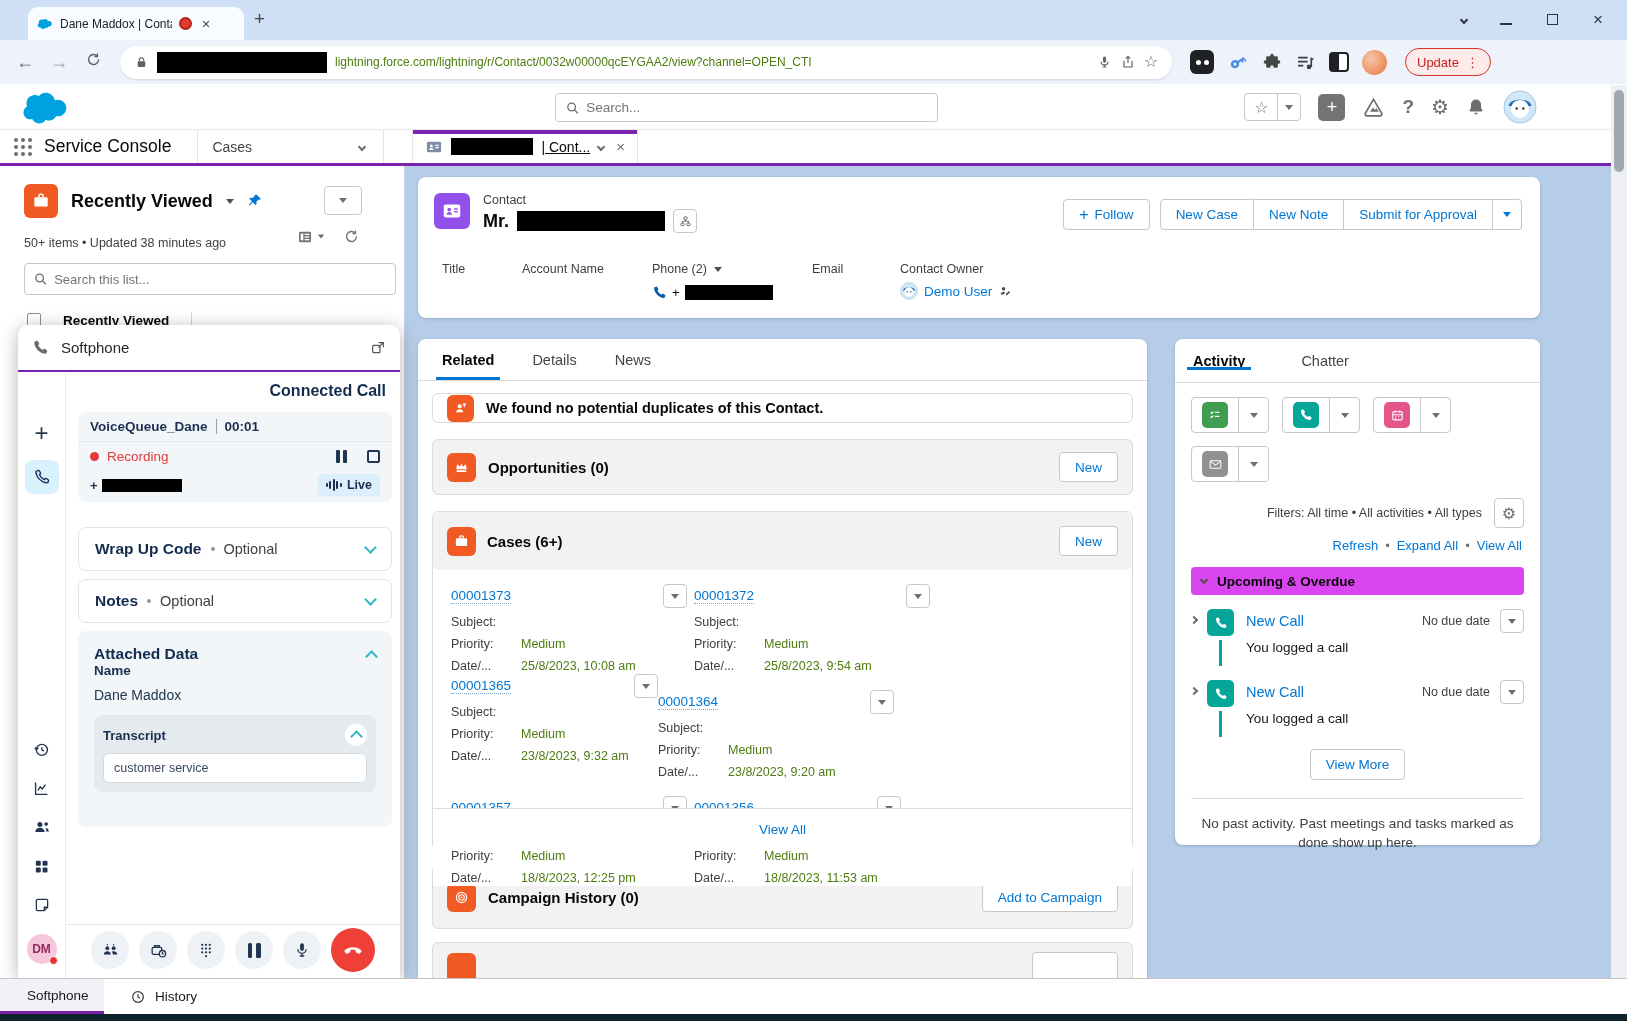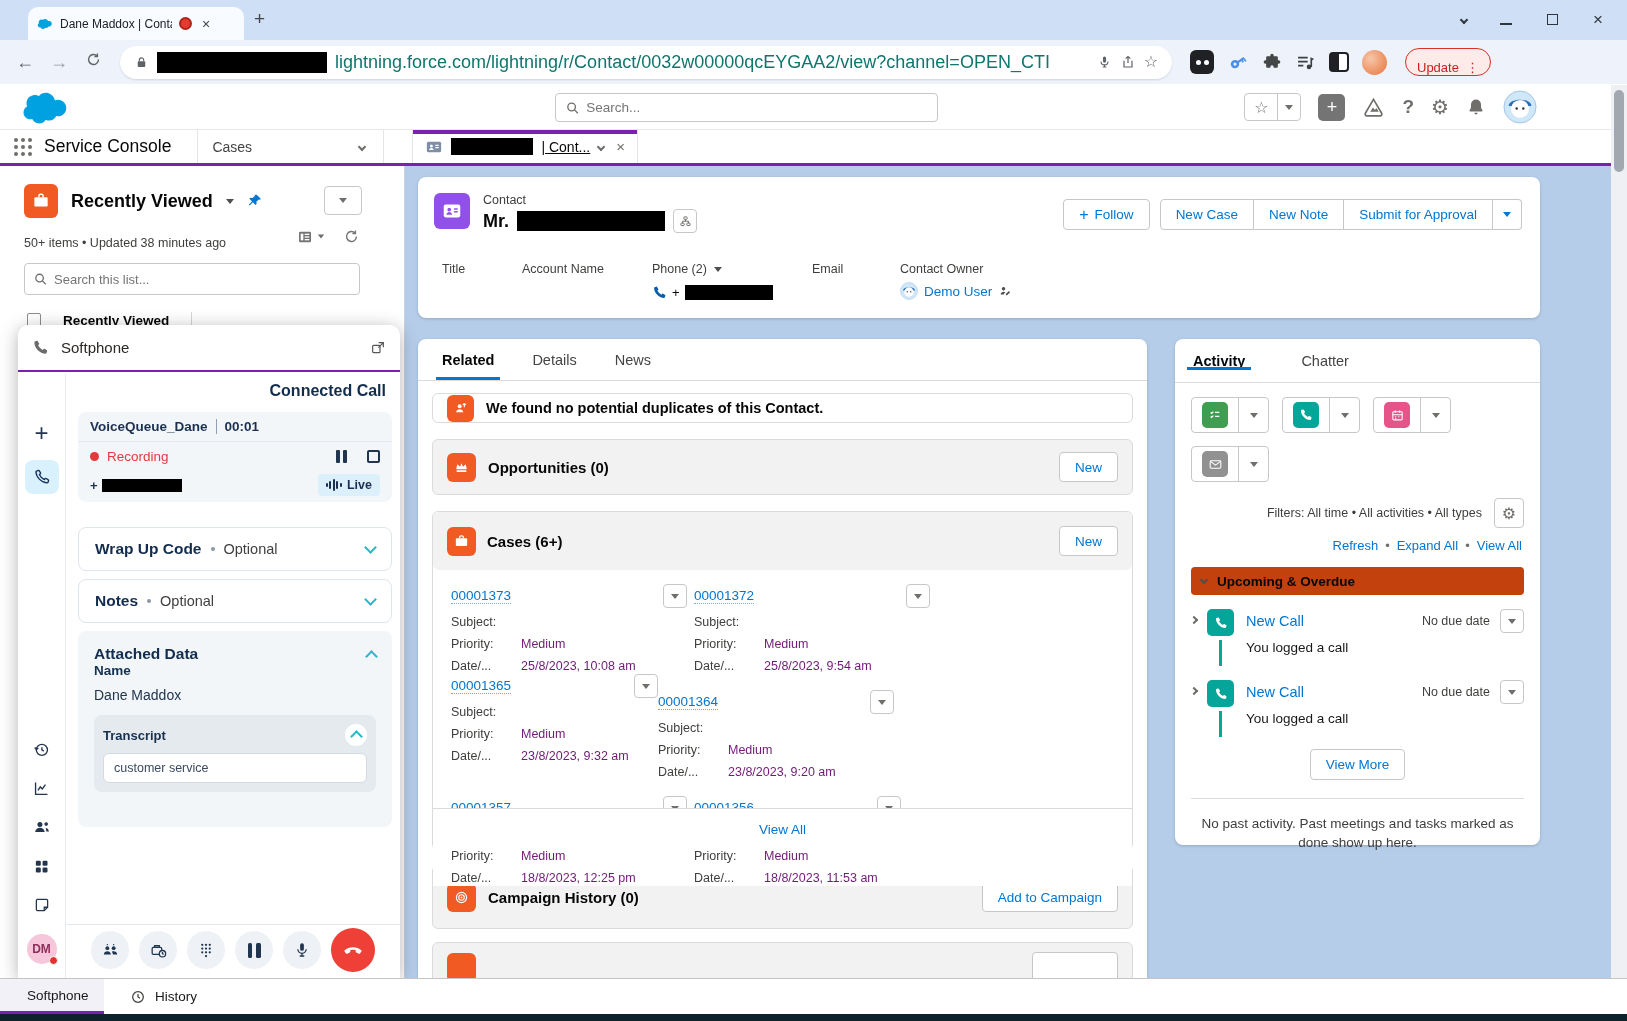--- a/index.html
+++ b/index.html
@@ -18,23 +18,23 @@
 
 .tabstrip{left:0;top:0;width:1627px;height:40px;background:#cfe0f6}
 .btab{left:28px;top:7px;width:216px;height:33px;background:#f8fbff;border-radius:10px 10px 0 0;display:flex;align-items:center;padding:0 8px;gap:7px}
 .btab-title{font-size:12px;color:#202124;white-space:nowrap;overflow:hidden;max-width:112px}
 .recdot{width:13px;height:13px;border-radius:50%;background:#e33b2e;border:2px solid #b02318;flex:0 0 auto}
 .tabx{font-size:14px;color:#444;padding:0 3px}
 .winbtn{width:14px;text-align:center;color:#30363d}
 .toolbar{left:0;top:40px;width:1627px;height:44px;background:#edf2fb;display:flex;align-items:center;padding:0 10px;gap:4px}
 .navg{font-size:18px;color:#5f6368;width:30px;text-align:center}
 .omni{position:relative;height:33px;background:#fff;border-radius:17px;width:1052px;margin-left:8px;display:flex;align-items:center;padding:0 14px;gap:8px;box-shadow:0 1px 2px rgba(0,0,0,.12)}
-.url{font-size:18px;color:#0f766e;white-space:nowrap;overflow:hidden;flex:1}
+.url{font-size:12px;color:#4d7c0f;white-space:nowrap;overflow:hidden;flex:1}
 .extrow{display:flex;align-items:center;gap:13px;margin-left:14px}
-.updatepill{height:28px;border:1.5px solid #d93025;border-radius:15px;background:#fcebe9;color:#c5221f;font-size:13px;display:flex;align-items:flex-end;gap:7px;padding:0 11px;margin-left:14px}
+.updatepill{height:28px;border:1.5px solid #d93025;border-radius:15px;background:#fcebe9;color:#c5221f;font-size:13px;display:flex;align-items:center;gap:7px;padding:0 11px;margin-left:14px}
 
 .sfheader{left:0;top:84px;width:1627px;height:46px;background:#fff;border-bottom:1px solid #e6eaf0}
 .gsearch{position:absolute;left:555px;top:9px;width:383px;height:29px;border:1px solid #c9c7c5;border-radius:4px;background:#fff;display:flex;align-items:center;gap:7px;padding:0 10px}
 .gsearch input{border:0;outline:0;font-size:13.5px;color:#3e3e3c;width:100%;font-family:inherit;background:transparent}
 .hicons{position:absolute;right:90px;top:7px;display:flex;align-items:center;gap:17px;height:32px}
 .combo{display:flex;border:1px solid #c9c7c5;border-radius:4px;overflow:hidden;height:28px}
 .combo>span{display:flex;align-items:center;justify-content:center}
 
 .sfnav{left:0;top:130px;width:1611px;height:36px;background:#fff;border-bottom:3px solid #7a21ad;display:flex;align-items:stretch}
 .waffle{display:grid;grid-template-columns:repeat(3,4px);grid-gap:3px;margin:auto 12px auto 14px}
@@ -42,21 +42,21 @@
 .appname{font-size:17.5px;color:#080707;display:flex;align-items:center;padding-right:26px;border-right:1px solid #e5e5e5}
 .navtab{display:flex;align-items:center;gap:8px;padding:0 14px;font-size:14px;color:#444;border-right:1px solid #e5e5e5;min-width:186px;justify-content:space-between}
 .ctab{position:relative;display:flex;align-items:center;gap:8px;padding:0 12px;border-right:1px solid #e5e5e5;border-left:1px solid #e5e5e5}
 .ctab:before{content:"";position:absolute;left:0;top:0;right:0;height:4px;background:#7a21ad}
 
 .listpanel{left:0;top:166px;width:405px;height:812px;background:#fff;border-right:1px solid #c9d2de}
 .lp-icon{width:34px;height:34px;border-radius:6px;background:#f25a24;display:flex;align-items:center;justify-content:center}
 .lp-title{font-size:18px;font-weight:bold;color:#080707}
 .lp-dd{width:38px;height:29px;border:1px solid #c9c7c5;border-radius:4px;display:flex;align-items:center;justify-content:center;color:#706e6b}
 .lp-meta{font-size:12.5px;color:#3e3e3c}
-.lp-search{position:absolute;left:24px;top:97px;width:336px;height:30px;border:1px solid #c9c7c5;border-radius:4px;display:flex;align-items:center;gap:7px;padding:15px 9px}
+.lp-search{position:absolute;left:24px;top:97px;width:372px;height:30px;border:1px solid #c9c7c5;border-radius:4px;display:flex;align-items:center;gap:7px;padding:15px 9px}
 .lp-search input{border:0;outline:0;width:100%;font-size:13px;color:#3e3e3c;font-family:inherit}
 .cb{width:14px;height:14px;border:1px solid #8d8d8d;border-radius:2px;background:#fff}
 
 .sp{left:18px;top:325px;width:382px;height:653px;background:#fff;border-radius:10px 10px 0 0;box-shadow:0 3px 18px rgba(0,0,0,.3);color:#1b3051;z-index:40}
 .sp-head{height:47px;display:flex;align-items:center;gap:12px;padding:0 14px;border-bottom:2px solid #7a21ad}
 .sp-title{font-size:15px;color:#2b2826;flex:1}
 .sp-min{width:13px;height:2px;background:#555}
 .sp-status{position:absolute;right:14px;top:57px;font-size:16px;font-weight:bold;color:#122c4e}
 .sp-rail{position:absolute;left:0;top:49px;bottom:0;width:48px;border-right:1px solid #e8ecf1;display:flex;flex-direction:column;align-items:center}
 .railbtn{width:34px;height:34px;display:flex;align-items:center;justify-content:center;color:#24364f}
@@ -96,31 +96,31 @@
 .tabs{display:flex;gap:38px;padding:0 24px;height:42px;align-items:center;border-bottom:1px solid #dddbda}
 .tabitem{font-size:14.5px;color:#444;height:100%;display:flex;align-items:center;position:relative}
 .tabitem.active{color:#080707;font-weight:bold}
 .tabitem.active:after{content:"";position:absolute;left:-6px;right:-6px;bottom:0;height:3px;background:#0176d3}
 .relcard{border:1px solid #dddbda;border-radius:6px;margin:0 14px}
 .relhead{display:flex;align-items:center;gap:11px;padding:0 14px;background:#f3f2f2;border-radius:6px}
 .reltitle{font-size:15px;font-weight:bold;color:#080707;flex:1}
 .case-link{font-size:13.5px;color:#0176d3;border-bottom:1px dotted #78a9d4;cursor:pointer}
 .cell-dd{width:24px;height:24px;border:1px solid #c9c7c5;border-radius:4px;display:flex;align-items:center;justify-content:center;color:#706e6b;background:#fff}
 .cl{display:inline-block;width:70px;font-size:12.5px;color:#3e3e3c}
-.cv{font-size:12.5px;color:#701a75}
+.cv{font-size:12.5px;color:#4d7c0f}
 .case-line{margin-top:4px}
 
 .split{display:flex;border:1px solid #c9c7c5;border-radius:4px;overflow:hidden;background:#fff;height:36px}
 .split .icseg{width:47px;display:flex;align-items:center;justify-content:center;border-right:1px solid #c9c7c5}
 .split .chseg{width:29px;display:flex;align-items:center;justify-content:center;color:#706e6b}
 .iconsq{width:26px;height:26px;border-radius:5px;display:flex;align-items:center;justify-content:center}
 .actitem{display:flex;align-items:flex-start;padding:0 16px;margin-top:14px}
 .timelinecol{display:flex;flex-direction:column;align-items:center;margin:0 12px 0 10px}
 .tl{width:3px;background:#06a59a;flex:1;min-height:26px;margin-top:4px}
-.secbar{margin:14px 16px 0;background:#c2410c;border-radius:4px;height:28px;display:flex;align-items:center;gap:10px;padding:0 10px;font-size:13.5px;font-weight:bold;color:#080707}
+.secbar{margin:14px 16px 0;background:#d946ef;border-radius:4px;height:28px;display:flex;align-items:center;gap:10px;padding:0 10px;font-size:13.5px;font-weight:bold;color:#080707}
 
 .sb{left:1611px;top:85px;width:16px;height:929px;background:#eef0f3}
 .sbthumb{left:1614px;top:90px;width:10px;height:82px;background:#a2a8b0;border-radius:5px}
 </style>
 </head>
 <body>
 
 <div class="stage">
 
   <div class="abs tabstrip">

